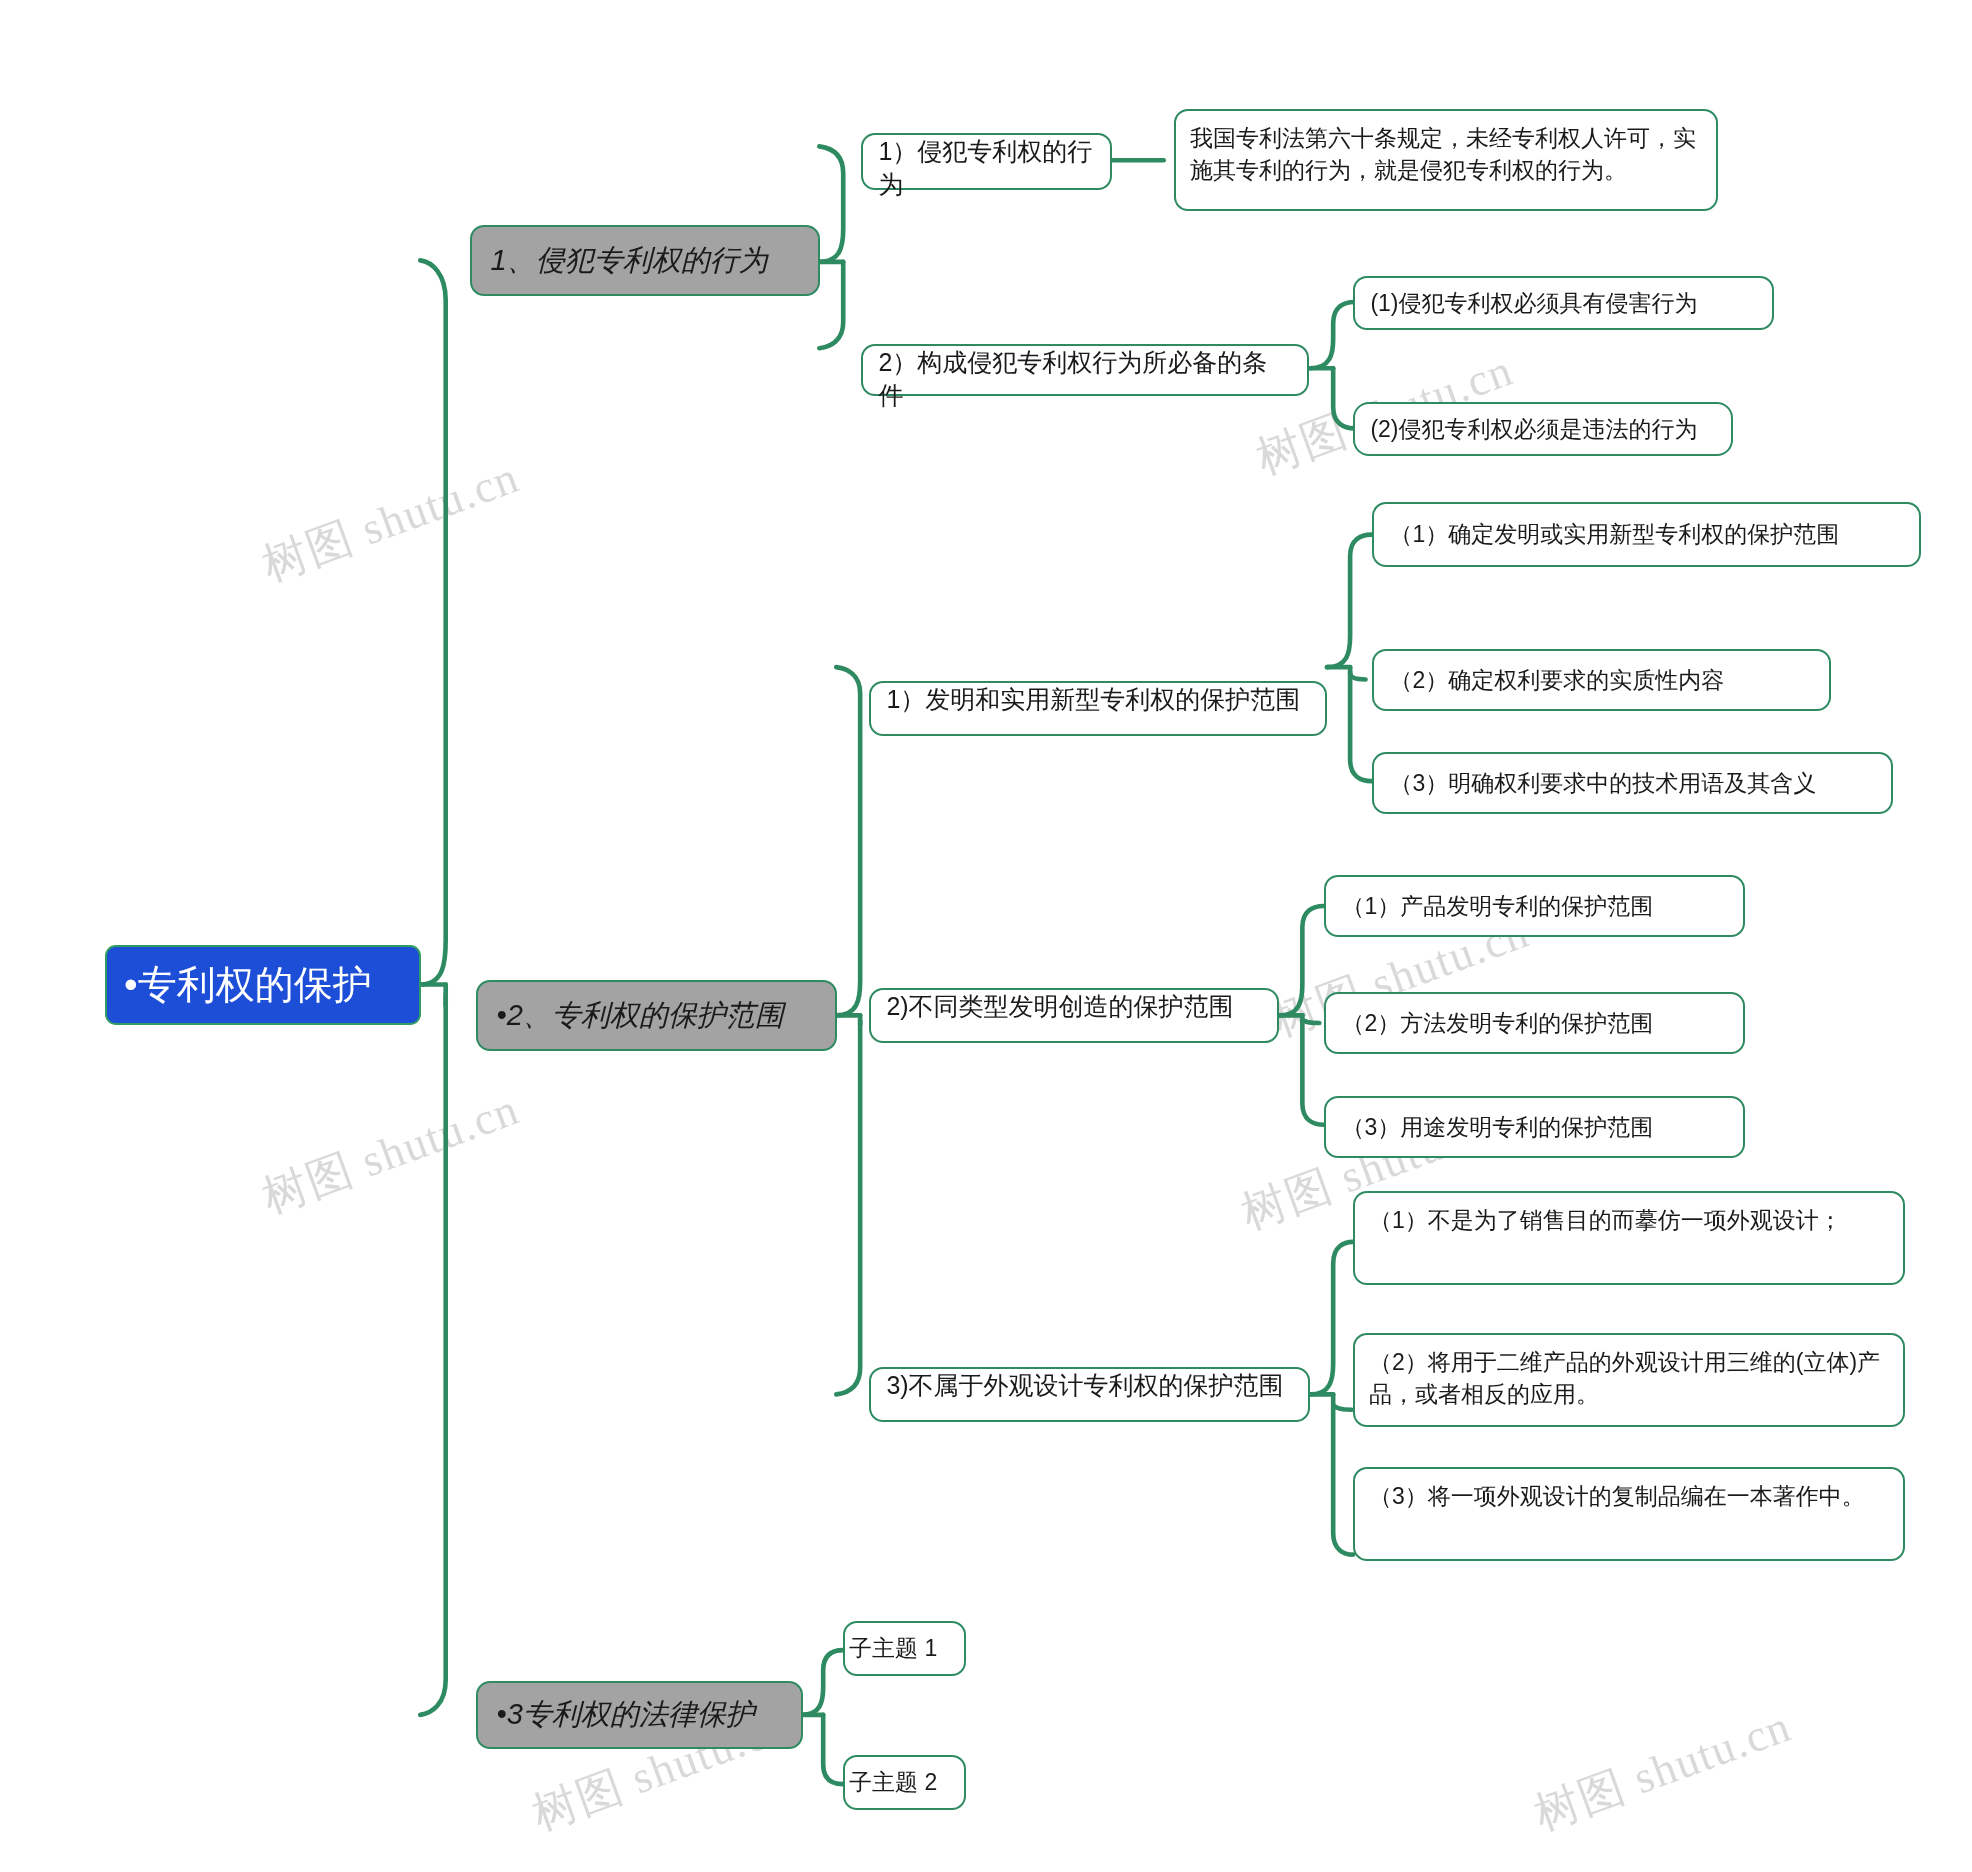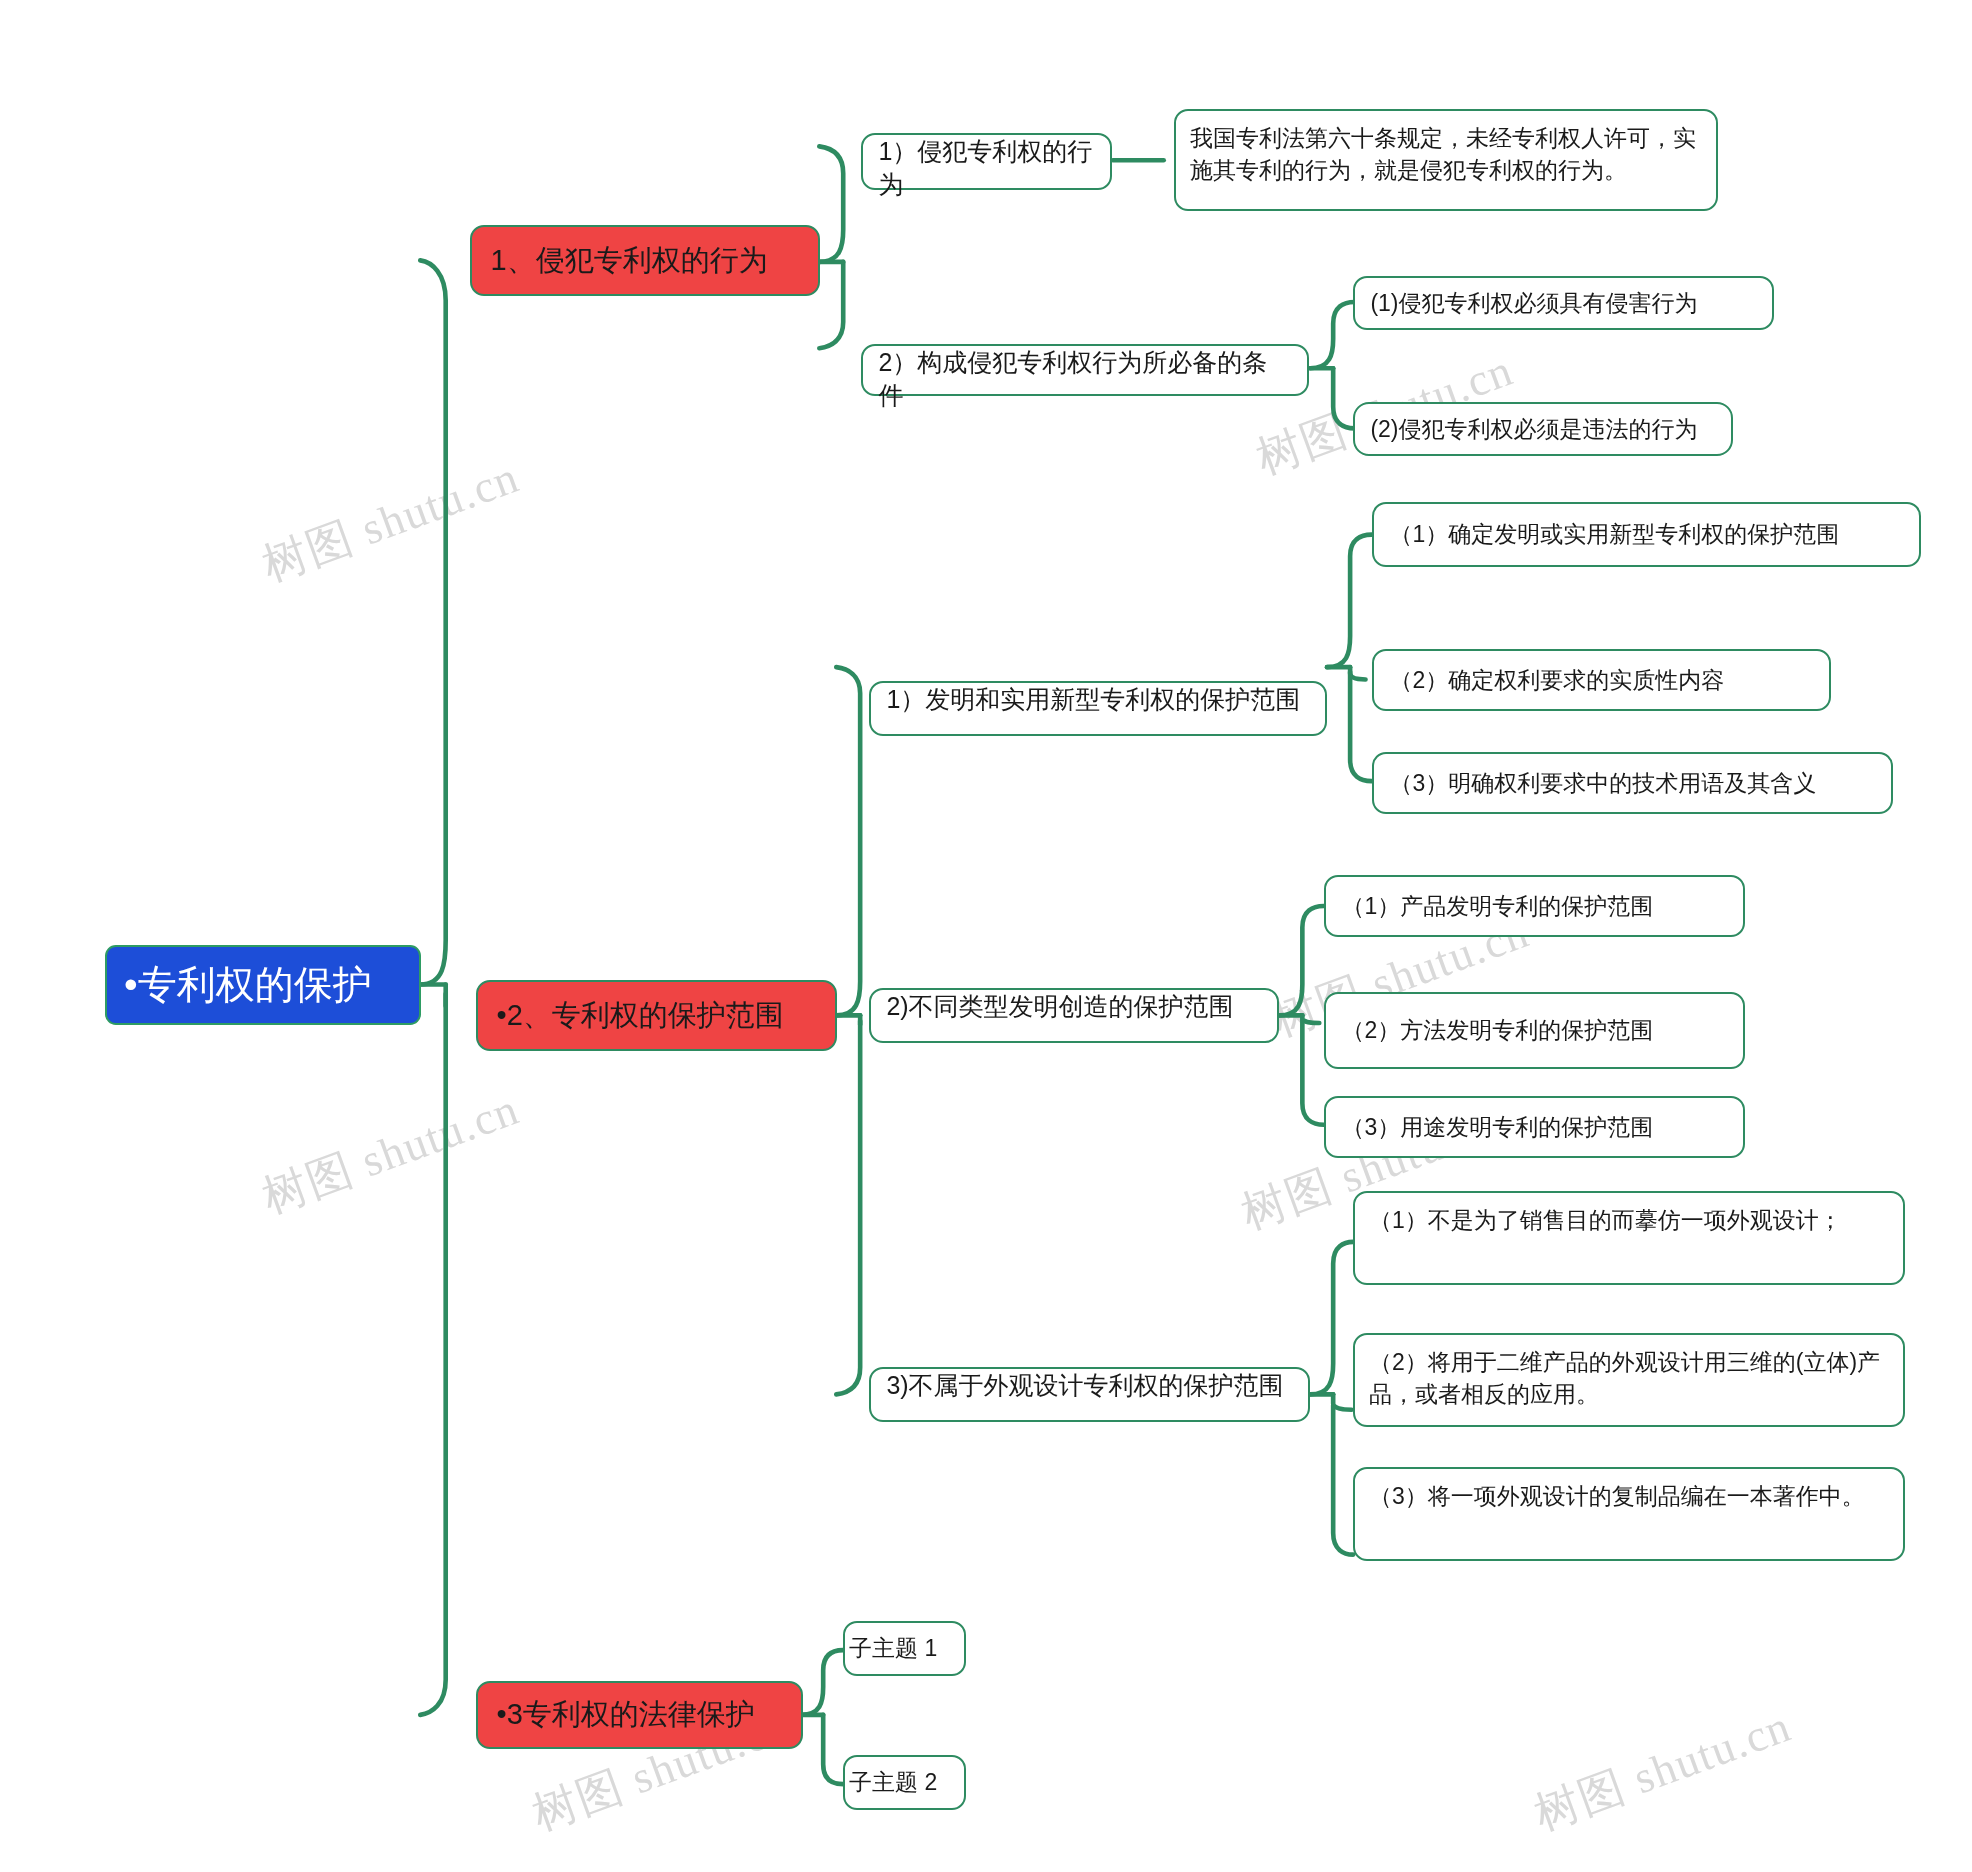--- a/index.html
+++ b/index.html
@@ -50,24 +50,25 @@
     border-color:#2e9c63;
     color:#ffffff;
     border-radius:10.8px;
     align-items:center;
     justify-content:flex-start;
     font-size:39px;
     padding:0 17px;
     box-shadow:0 0 0 0 rgba(0,0,0,0);
   }
   .lvl1{
-    background:#ef4444;
+    background:#a3a3a3;
     align-items:center;
     font-size:29px;
     padding:0 18.5px;
+    font-style:italic;
   }
   .lvl2{
     font-size:25px;
     padding:0 15.4px;
   }
   .lvl3{
     font-size:23px;
     align-items:center;
     padding:0 15.4px;
   }
@@ -190,21 +191,21 @@
   </div>
 
   <div class="node lvl3" style="left:1372px;top:752px;width:521px;height:62px;">
     <span class="txt">（3）明确权利要求中的技术用语及其含义</span>
   </div>
 
   <div class="node lvl3" style="left:1324px;top:875px;width:421px;height:62px;">
     <span class="txt">（1）产品发明专利的保护范围</span>
   </div>
 
-  <div class="node lvl3" style="left:1324px;top:992px;width:421px;height:77px;">
+  <div class="node lvl3" style="left:1324px;top:992px;width:421px;height:62px;">
     <span class="txt">（2）方法发明专利的保护范围</span>
   </div>
 
   <div class="node lvl3" style="left:1324px;top:1096px;width:421px;height:62px;">
     <span class="txt">（3）用途发明专利的保护范围</span>
   </div>
 
   <div class="node lvl3 multiline" style="left:1353px;top:1191px;width:552px;height:94px;">
     <span class="txt">（1）不是为了销售目的而摹仿一项外观设计；</span>
   </div>

